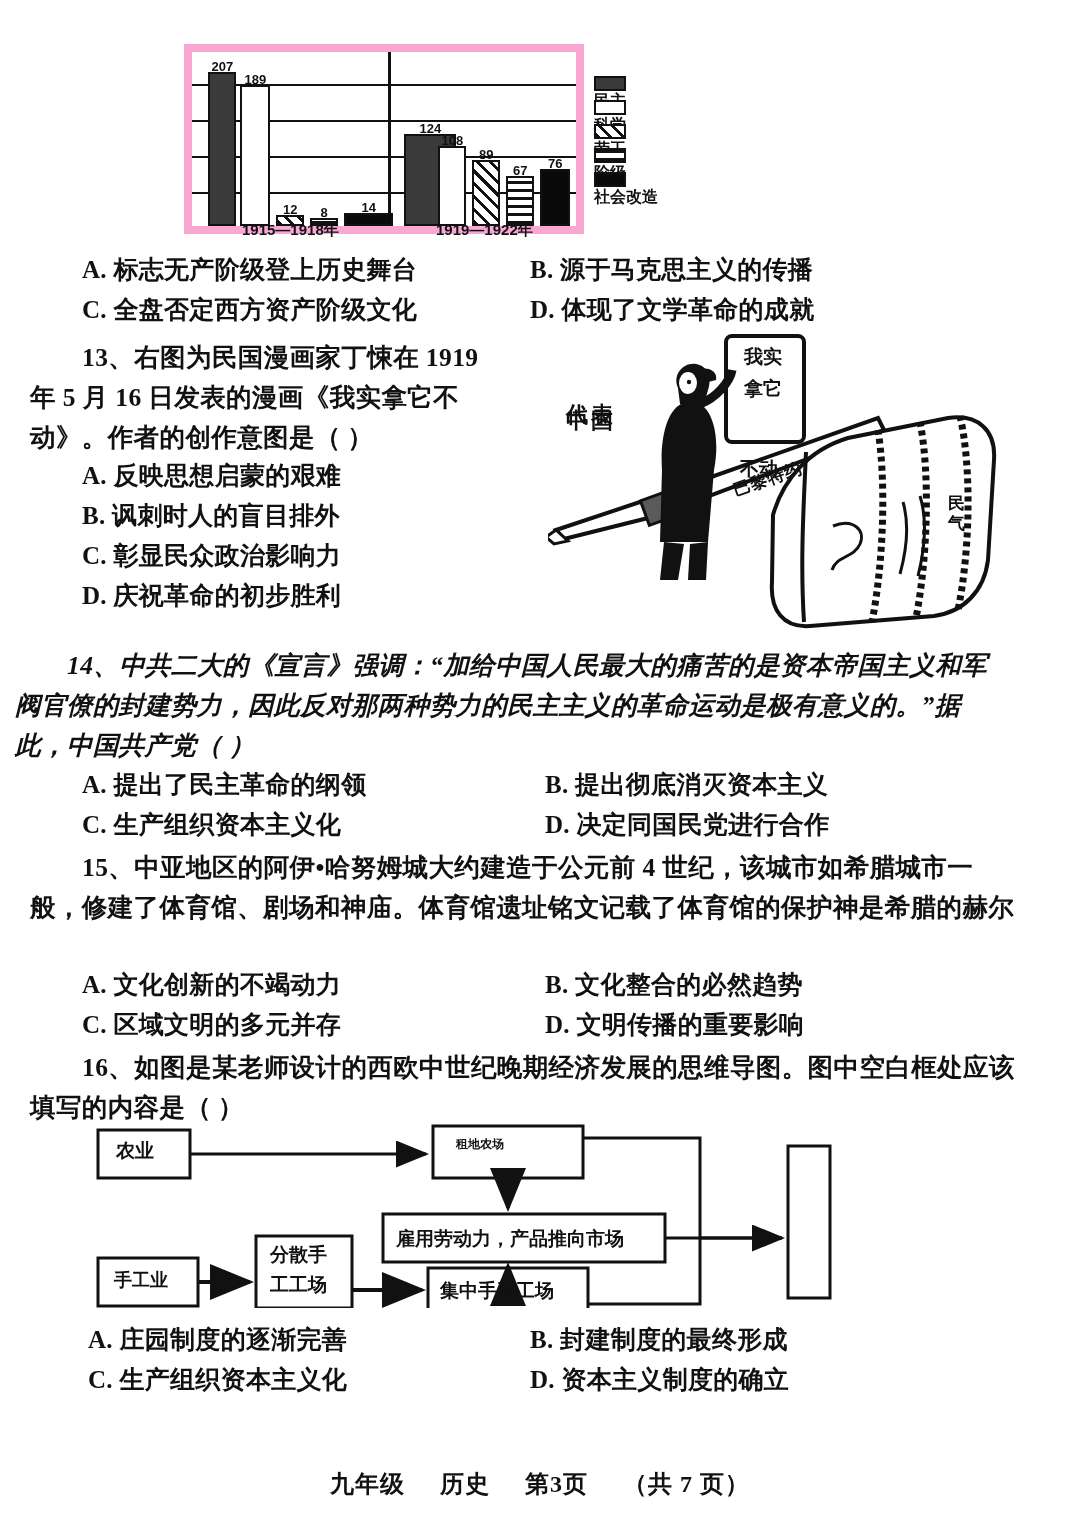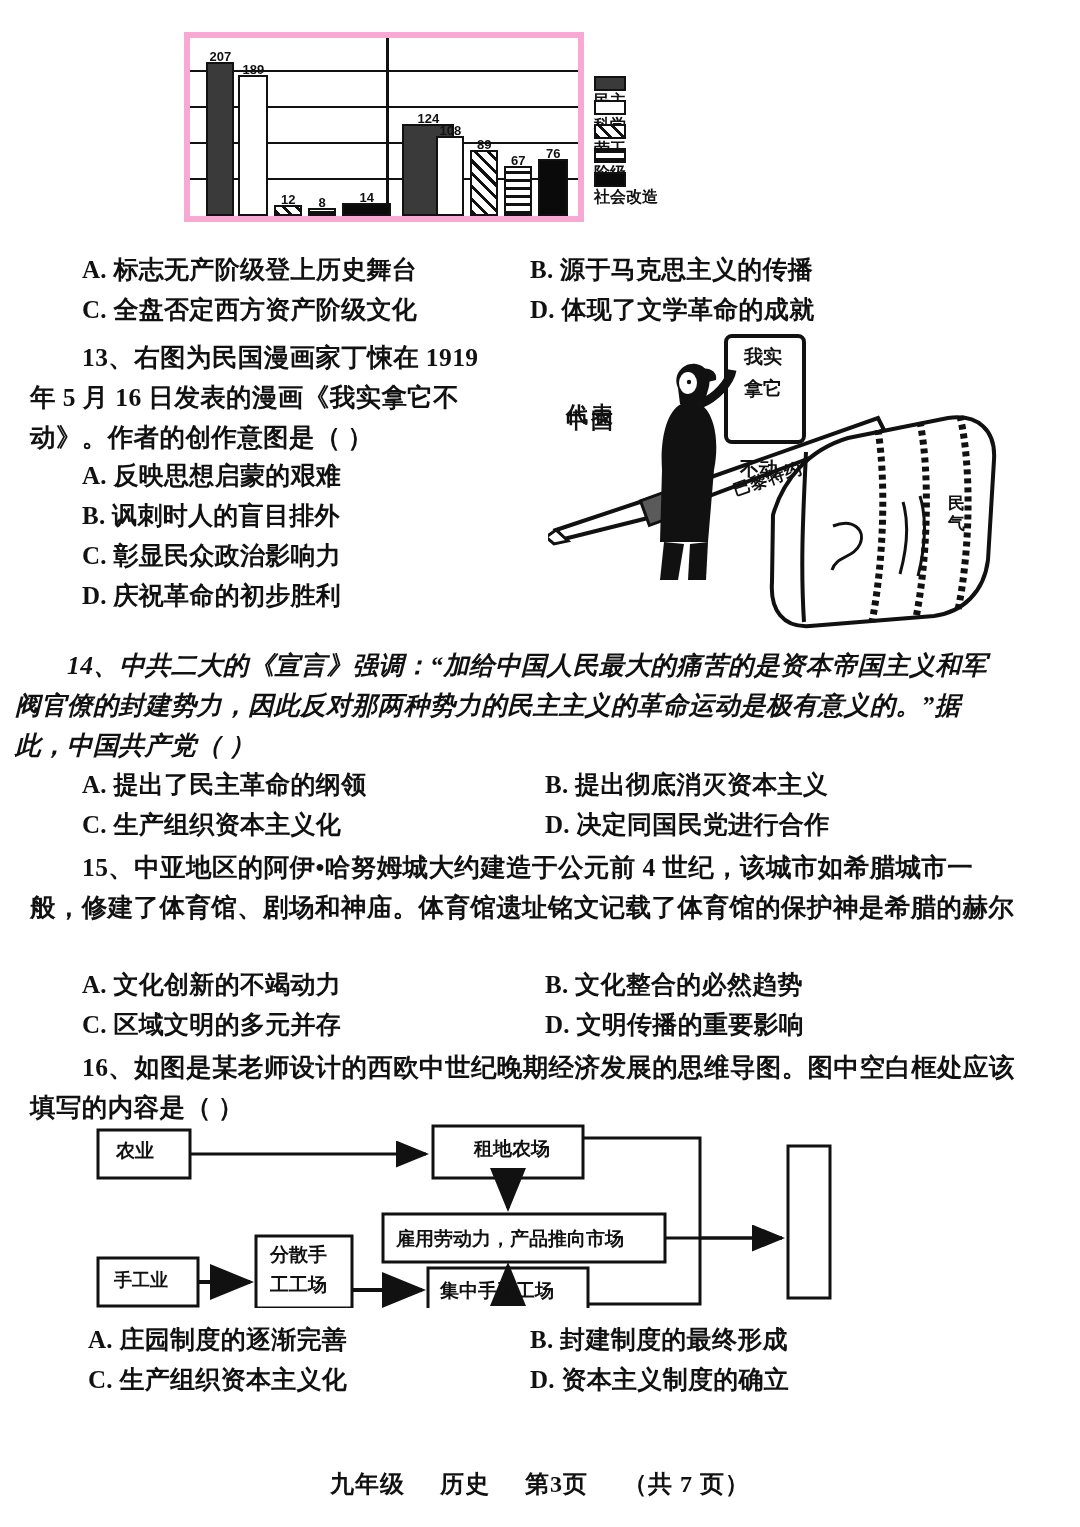--- a/index.html
+++ b/index.html
@@ -26,22 +26,22 @@
     font-weight:600;
     letter-spacing:0.3px;
   }
   .indent{text-indent:52px;}
 
   
   .chart-wrap{
     position:absolute;left:176px;top:28px;width:600px;height:230px;
   }
   .plot{
-    position:absolute;left:8px;top:4px;width:400px;height:190px;
-    border:6px solid #f9a8d4;
+    position:absolute;left:8px;top:16px;width:400px;height:190px;
+    border:8px solid #f9a8d4;
     box-sizing:border-box;
     background:#fff;
   }
   .gridline{
     position:absolute;left:0;right:0;height:2px;background:#111;
   }
   .midline{
     position:absolute;top:0;bottom:0;width:3px;background:#111;
   }
   .bars{
@@ -155,20 +155,24 @@
           </div>
         <div class="bar f-horz" style="left:314px;width:28px;height:50px;">
             <span class="val">67</span>
           </div>
         <div class="bar f-black" style="left:348px;width:30px;height:57px;">
             <span class="val">76</span>
           </div>
       </div>
     </div>
 
+    <div class="xlabels">
+      <span class="xlab" style="left:58px;">1915—1918年</span>
+      <span class="xlab" style="left:252px;">1919—1922年</span>
+    </div>
 
     <div class="legend">
       <div class="legend-row">
         <span class="swatch f-dark"></span>
         <span class="legend-label">民主</span>
       </div>
       <div class="legend-row">
         <span class="swatch f-white"></span>
         <span class="legend-label">科学</span>
       </div>
@@ -357,21 +361,21 @@
       <line x1="420" y1="150" x2="420" y2="152" stroke="#111" stroke-width="4"></line>
       <line x1="420" y1="150" x2="420" y2="150" stroke="#111" stroke-width="4"></line>
       <line x1="420" y1="150" x2="420" y2="148" stroke="#111" stroke-width="4" marker-end="url(#arw)"></line>
 
       <path d="M495,20 L612,20 L612,120 L694,120" fill="none" stroke="#111" stroke-width="3"></path>
       <path d="M500,186 L612,186 L612,120" fill="none" stroke="#111" stroke-width="3"></path>
       <line x1="577" y1="120" x2="694" y2="120" stroke="#111" stroke-width="3" marker-end="url(#arw)"></line>
     </svg>
 
     <div class="abs" style="left:28px;top:20px;font-size:19px;font-weight:bold;">农业</div>
-    <div class="abs" style="left:386px;top:18px;font-size:19px;font-weight:bold;">租地农场</div>
+    <div class="abs" style="left:368px;top:18px;font-size:12px;font-weight:bold;">租地农场</div>
     <div class="abs" style="left:308px;top:108px;font-size:19px;font-weight:bold;">雇用劳动力，产品推向市场</div>
     <div class="abs" style="left:26px;top:150px;font-size:18px;font-weight:bold;">手工业</div>
     <div class="abs" style="left:182px;top:124px;font-size:19px;font-weight:bold;">分散手</div>
     <div class="abs" style="left:182px;top:154px;font-size:19px;font-weight:bold;">工工场</div>
     <div class="abs" style="left:352px;top:160px;font-size:19px;font-weight:bold;">集中手工工场</div>
     <div class="abs" style="left:706px;top:90px;font-size:19px;font-weight:bold;"></div>
   </div>
 
   <div class="abs opt" style="left:88px;top:1320px;">
     <span>A.</span>

